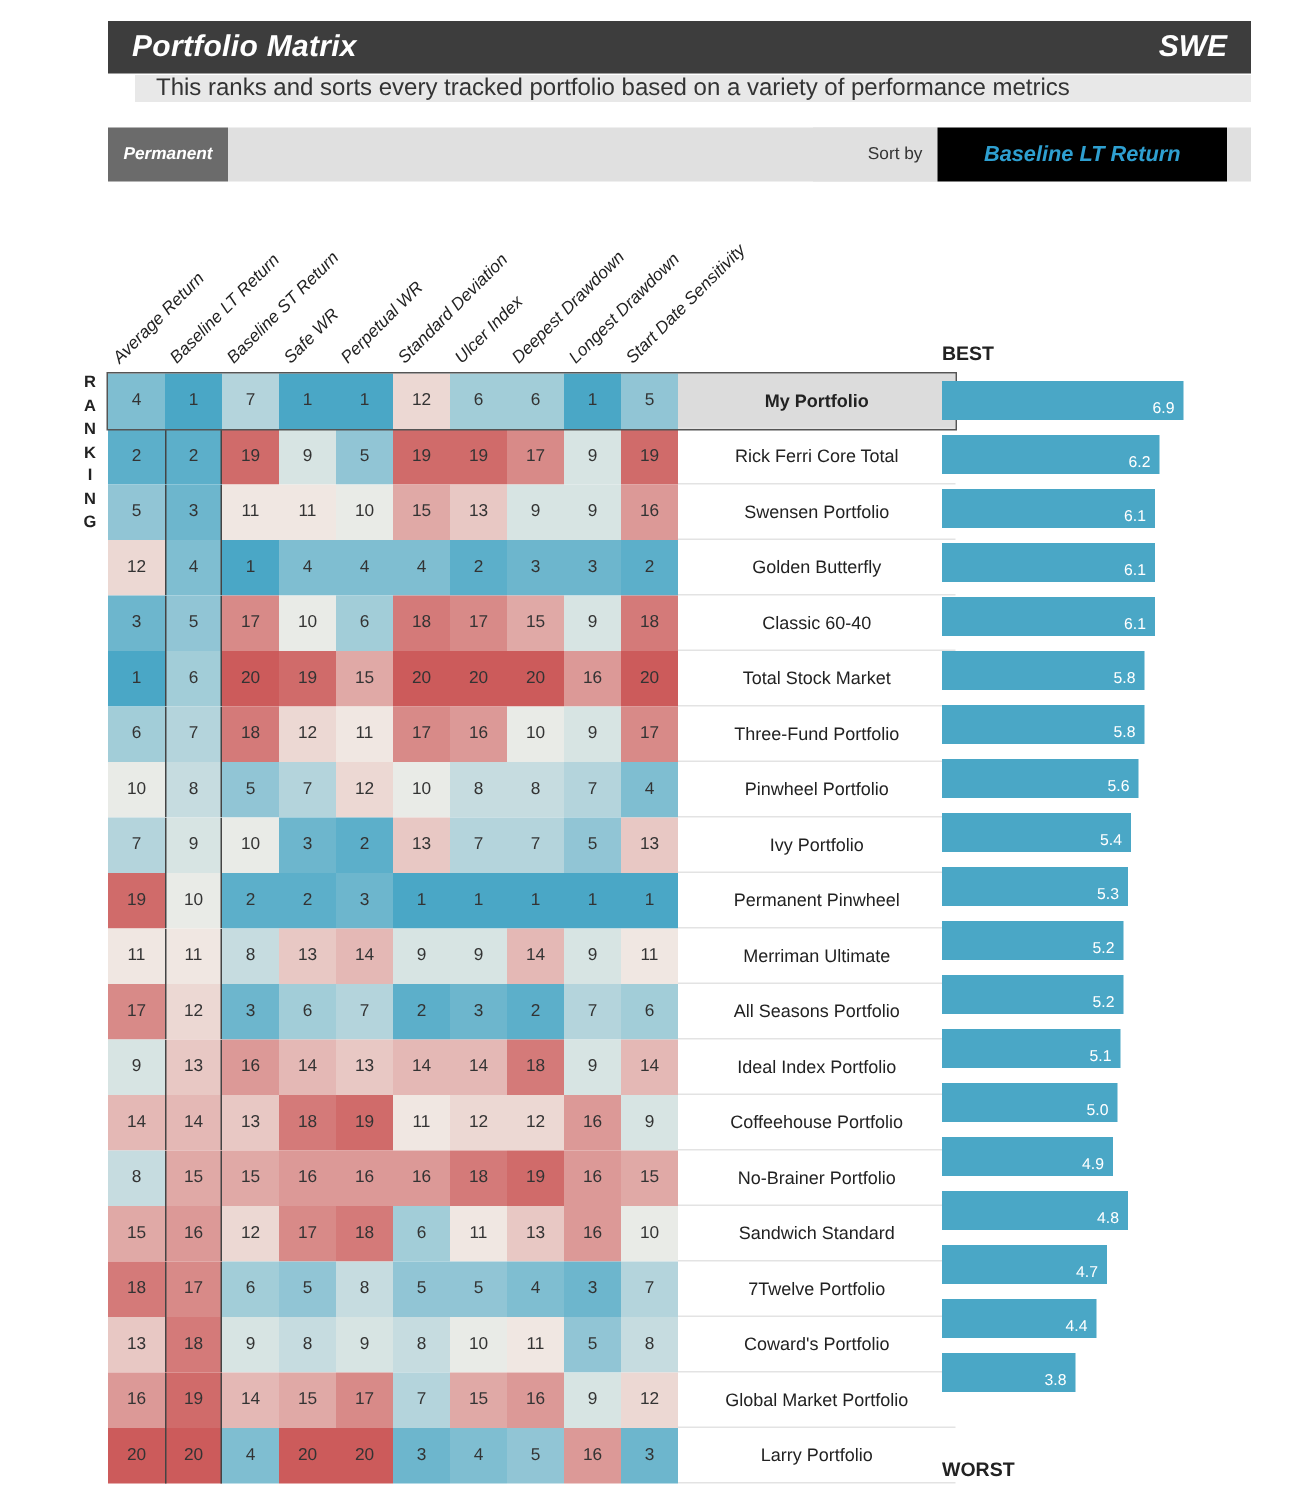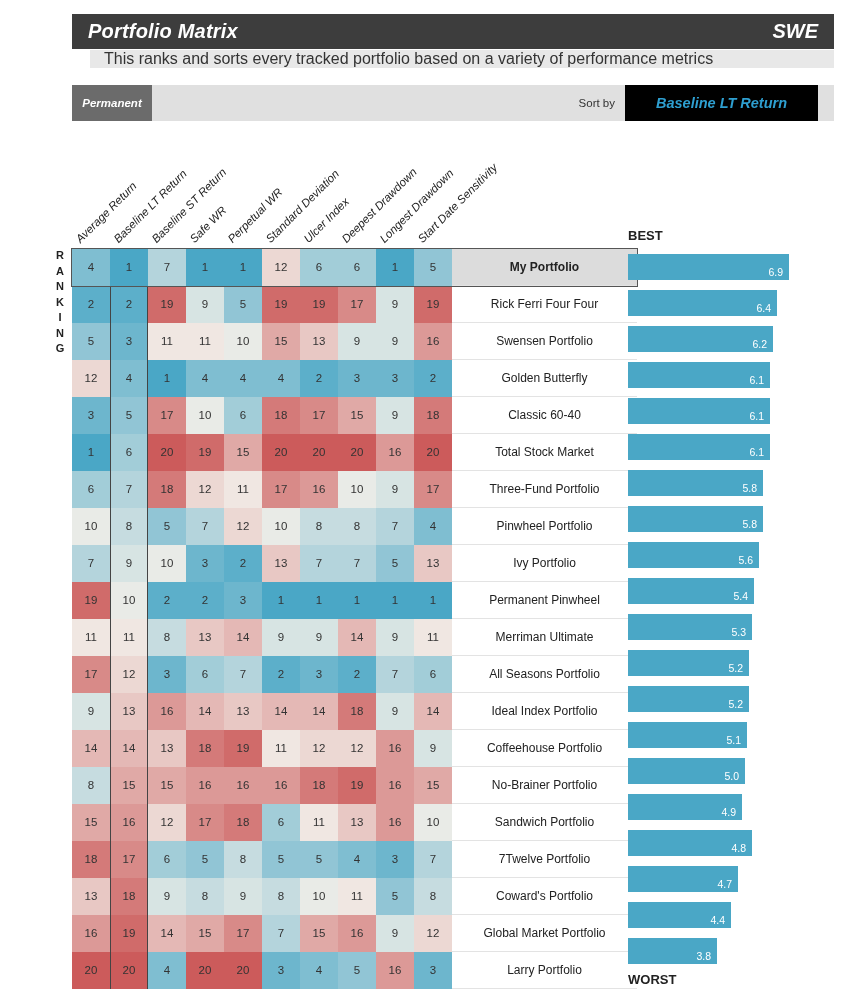--- a/index.html
+++ b/index.html
@@ -301,21 +301,21 @@
         <td class="cell" style="background: rgb(92, 175, 202);">2</td>
         <td class="cell col-sorted" style="background: rgb(92, 175, 202);">2</td>
         <td class="cell" style="background: rgb(208, 107, 106);">19</td>
         <td class="cell" style="background: rgb(215, 228, 227);">9</td>
         <td class="cell" style="background: rgb(145, 197, 213);">5</td>
         <td class="cell" style="background: rgb(208, 107, 106);">19</td>
         <td class="cell" style="background: rgb(208, 107, 106);">19</td>
         <td class="cell" style="background: rgb(216, 138, 136);">17</td>
         <td class="cell" style="background: rgb(215, 228, 227);">9</td>
         <td class="cell" style="background: rgb(208, 107, 106);">19</td>
-        <td class="name">Rick Ferri Four Four</td>
+        <td class="name">Rick Ferri Core Total</td>
       </tr>
       <tr>
         <td class="cell" style="background: rgb(145, 197, 213);">5</td>
         <td class="cell col-sorted" style="background: rgb(109, 182, 205);">3</td>
         <td class="cell" style="background: rgb(240, 231, 226);">11</td>
         <td class="cell" style="background: rgb(240, 231, 226);">11</td>
         <td class="cell" style="background: rgb(233, 235, 231);">10</td>
         <td class="cell" style="background: rgb(224, 169, 166);">15</td>
         <td class="cell" style="background: rgb(232, 200, 196);">13</td>
         <td class="cell" style="background: rgb(215, 228, 227);">9</td>
@@ -483,21 +483,21 @@
         <td class="cell" style="background: rgb(224, 169, 166);">15</td>
         <td class="cell col-sorted" style="background: rgb(220, 153, 151);">16</td>
         <td class="cell" style="background: rgb(236, 216, 211);">12</td>
         <td class="cell" style="background: rgb(216, 138, 136);">17</td>
         <td class="cell" style="background: rgb(212, 122, 121);">18</td>
         <td class="cell" style="background: rgb(162, 205, 216);">6</td>
         <td class="cell" style="background: rgb(240, 231, 226);">11</td>
         <td class="cell" style="background: rgb(232, 200, 196);">13</td>
         <td class="cell" style="background: rgb(220, 153, 151);">16</td>
         <td class="cell" style="background: rgb(233, 235, 231);">10</td>
-        <td class="name">Sandwich Portfolio</td>
+        <td class="name">Sandwich Standard</td>
       </tr>
       <tr>
         <td class="cell" style="background: rgb(212, 122, 121);">18</td>
         <td class="cell col-sorted" style="background: rgb(216, 138, 136);">17</td>
         <td class="cell" style="background: rgb(162, 205, 216);">6</td>
         <td class="cell" style="background: rgb(145, 197, 213);">5</td>
         <td class="cell" style="background: rgb(198, 220, 224);">8</td>
         <td class="cell" style="background: rgb(145, 197, 213);">5</td>
         <td class="cell" style="background: rgb(145, 197, 213);">5</td>
         <td class="cell" style="background: rgb(127, 190, 209);">4</td>
@@ -548,25 +548,20 @@
 </table>
 
 <div class="best-label">BEST</div>
 <div class="bars">
     <div class="bar-row">
       <div class="bar" style="width: 161px;">
         <span>6.9</span>
       </div>
     </div>
     <div class="bar-row">
-      <div class="bar" style="width: 149px;">
-        <span>6.4</span>
-      </div>
-    </div>
-    <div class="bar-row">
       <div class="bar" style="width: 145px;">
         <span>6.2</span>
       </div>
     </div>
     <div class="bar-row">
       <div class="bar" style="width: 142px;">
         <span>6.1</span>
       </div>
     </div>
     <div class="bar-row">

